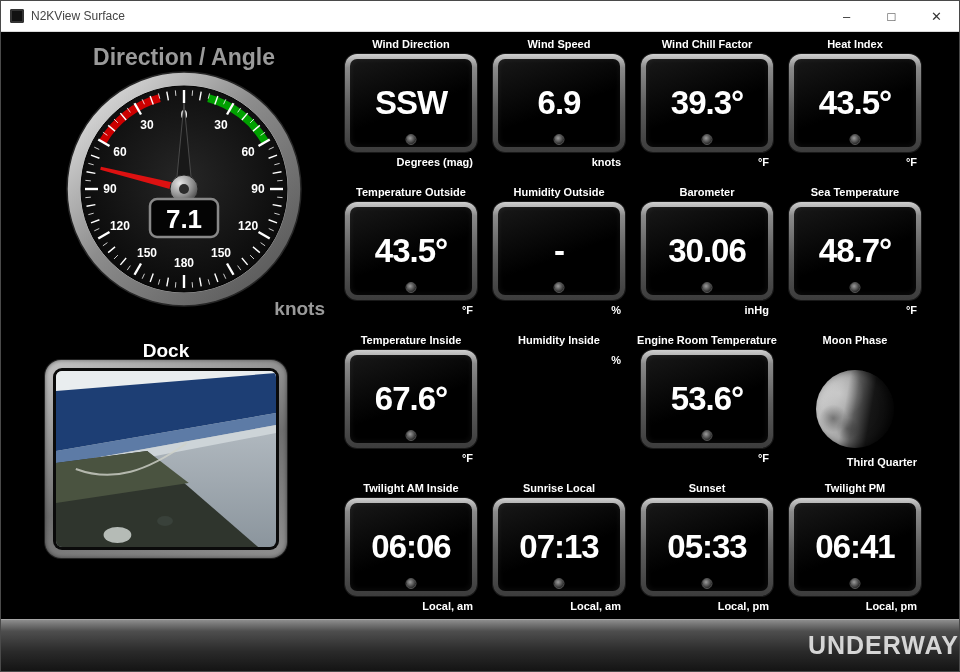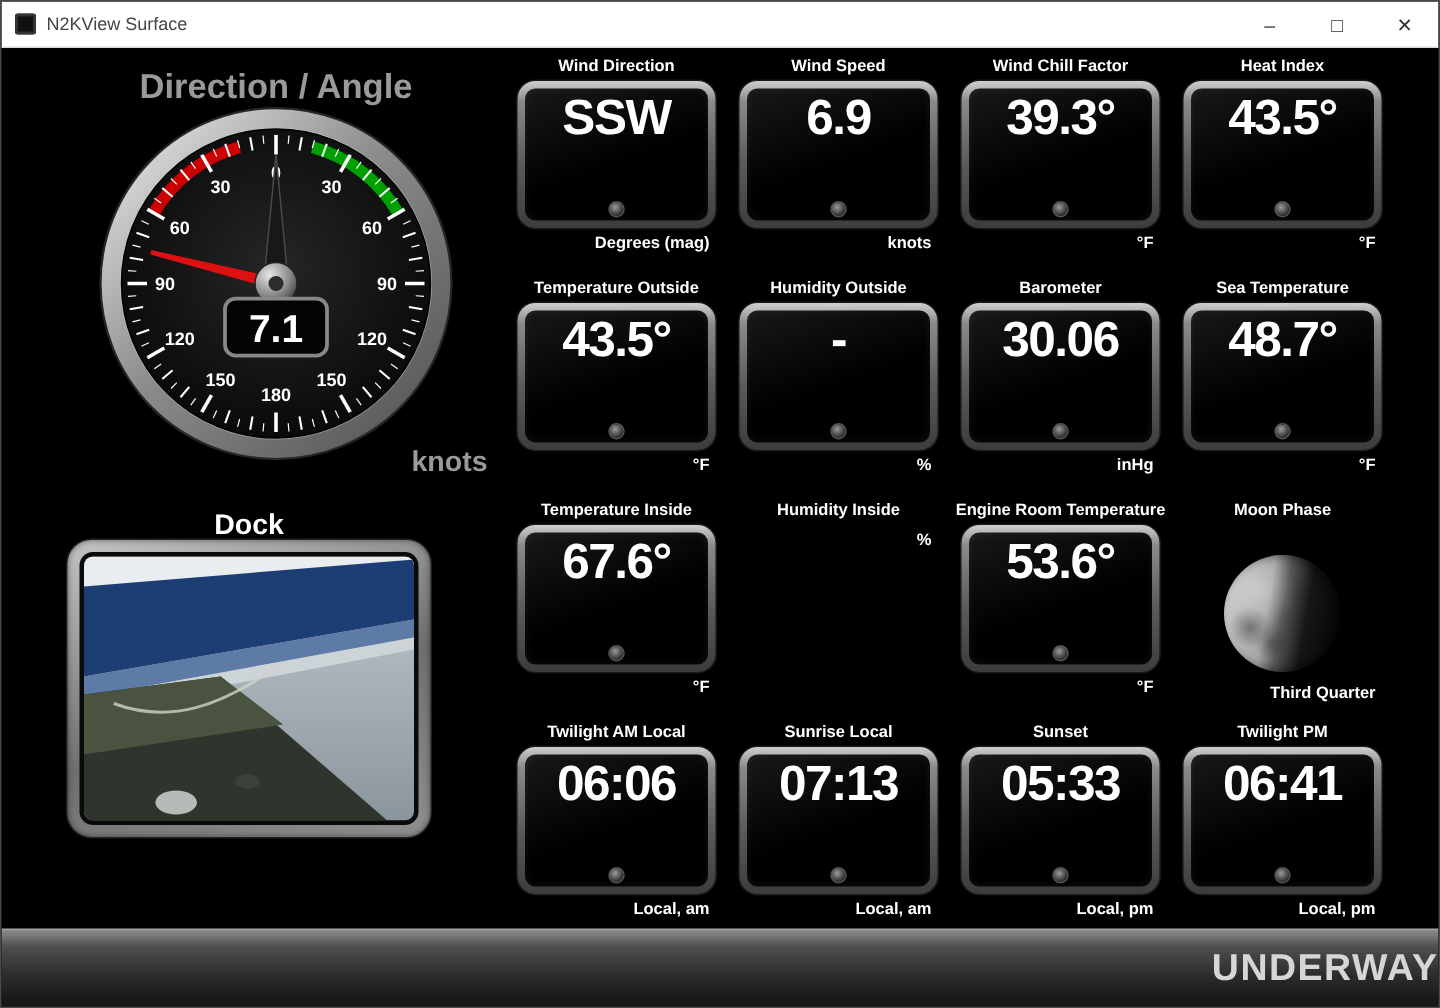--- a/index.html
+++ b/index.html
@@ -39,21 +39,21 @@
   .grid{position:absolute;left:336px;top:5px;display:grid;
         grid-template-columns:repeat(4,148px);grid-template-rows:repeat(4,148px);}
   .cell{display:flex;flex-direction:column;align-items:center;}
   .inst-label{font-size:11px;font-weight:bold;color:#fff;height:14px;line-height:14px;
               margin-bottom:3px;white-space:nowrap;}
   .display{width:132px;height:98px;border-radius:12px;padding:5px;box-sizing:border-box;
            background:linear-gradient(180deg,#cfcfcf,#8a8a8a 14%,#5c5c5c 55%,#3c3c3c);
            box-shadow:0 0 0 1px #191919, 0 3px 6px rgba(0,0,0,.75);}
   .screen{width:100%;height:100%;border-radius:7px;position:relative;
           background:linear-gradient(160deg,#181818,#000 55%);
-          display:flex;justify-content:center;
+          display:flex;align-items:center;justify-content:center;
           box-shadow:inset 0 0 6px rgba(255,255,255,.07);}
   .value{color:#fff;font-size:33px;font-weight:bold;letter-spacing:-1px;white-space:nowrap;}
   .disp-button{position:absolute;bottom:2px;left:50%;transform:translateX(-50%);
           width:9px;height:9px;border-radius:50%;border:1px solid #555;
           background:radial-gradient(circle at 40% 35%,#9a9a9a,#262626 75%);}
   .inst-unit{font-size:11px;font-weight:bold;color:#fff;width:132px;text-align:right;
              margin-top:4px;padding-right:4px;box-sizing:border-box;white-space:nowrap;}
   
   .moon{width:78px;height:78px;border-radius:50%;margin-top:20px;margin-bottom:4px;
         background:
@@ -352,21 +352,21 @@
         <div class="inst-unit">°F</div>
       </div>
 
       <div class="cell">
         <div class="inst-label">Moon Phase</div>
         <div class="moon"></div>
         <div class="inst-unit">Third Quarter</div>
       </div>
 
       <div class="cell">
-        <div class="inst-label">Twilight AM Local</div>
+        <div class="inst-label">Twilight AM Inside</div>
         <div class="display">
           <div class="screen">
               <span class="value">06:06</span>
             <span class="disp-button"></span>
             </div>
         </div>
         <div class="inst-unit">Local, am</div>
       </div>
 
       <div class="cell">

